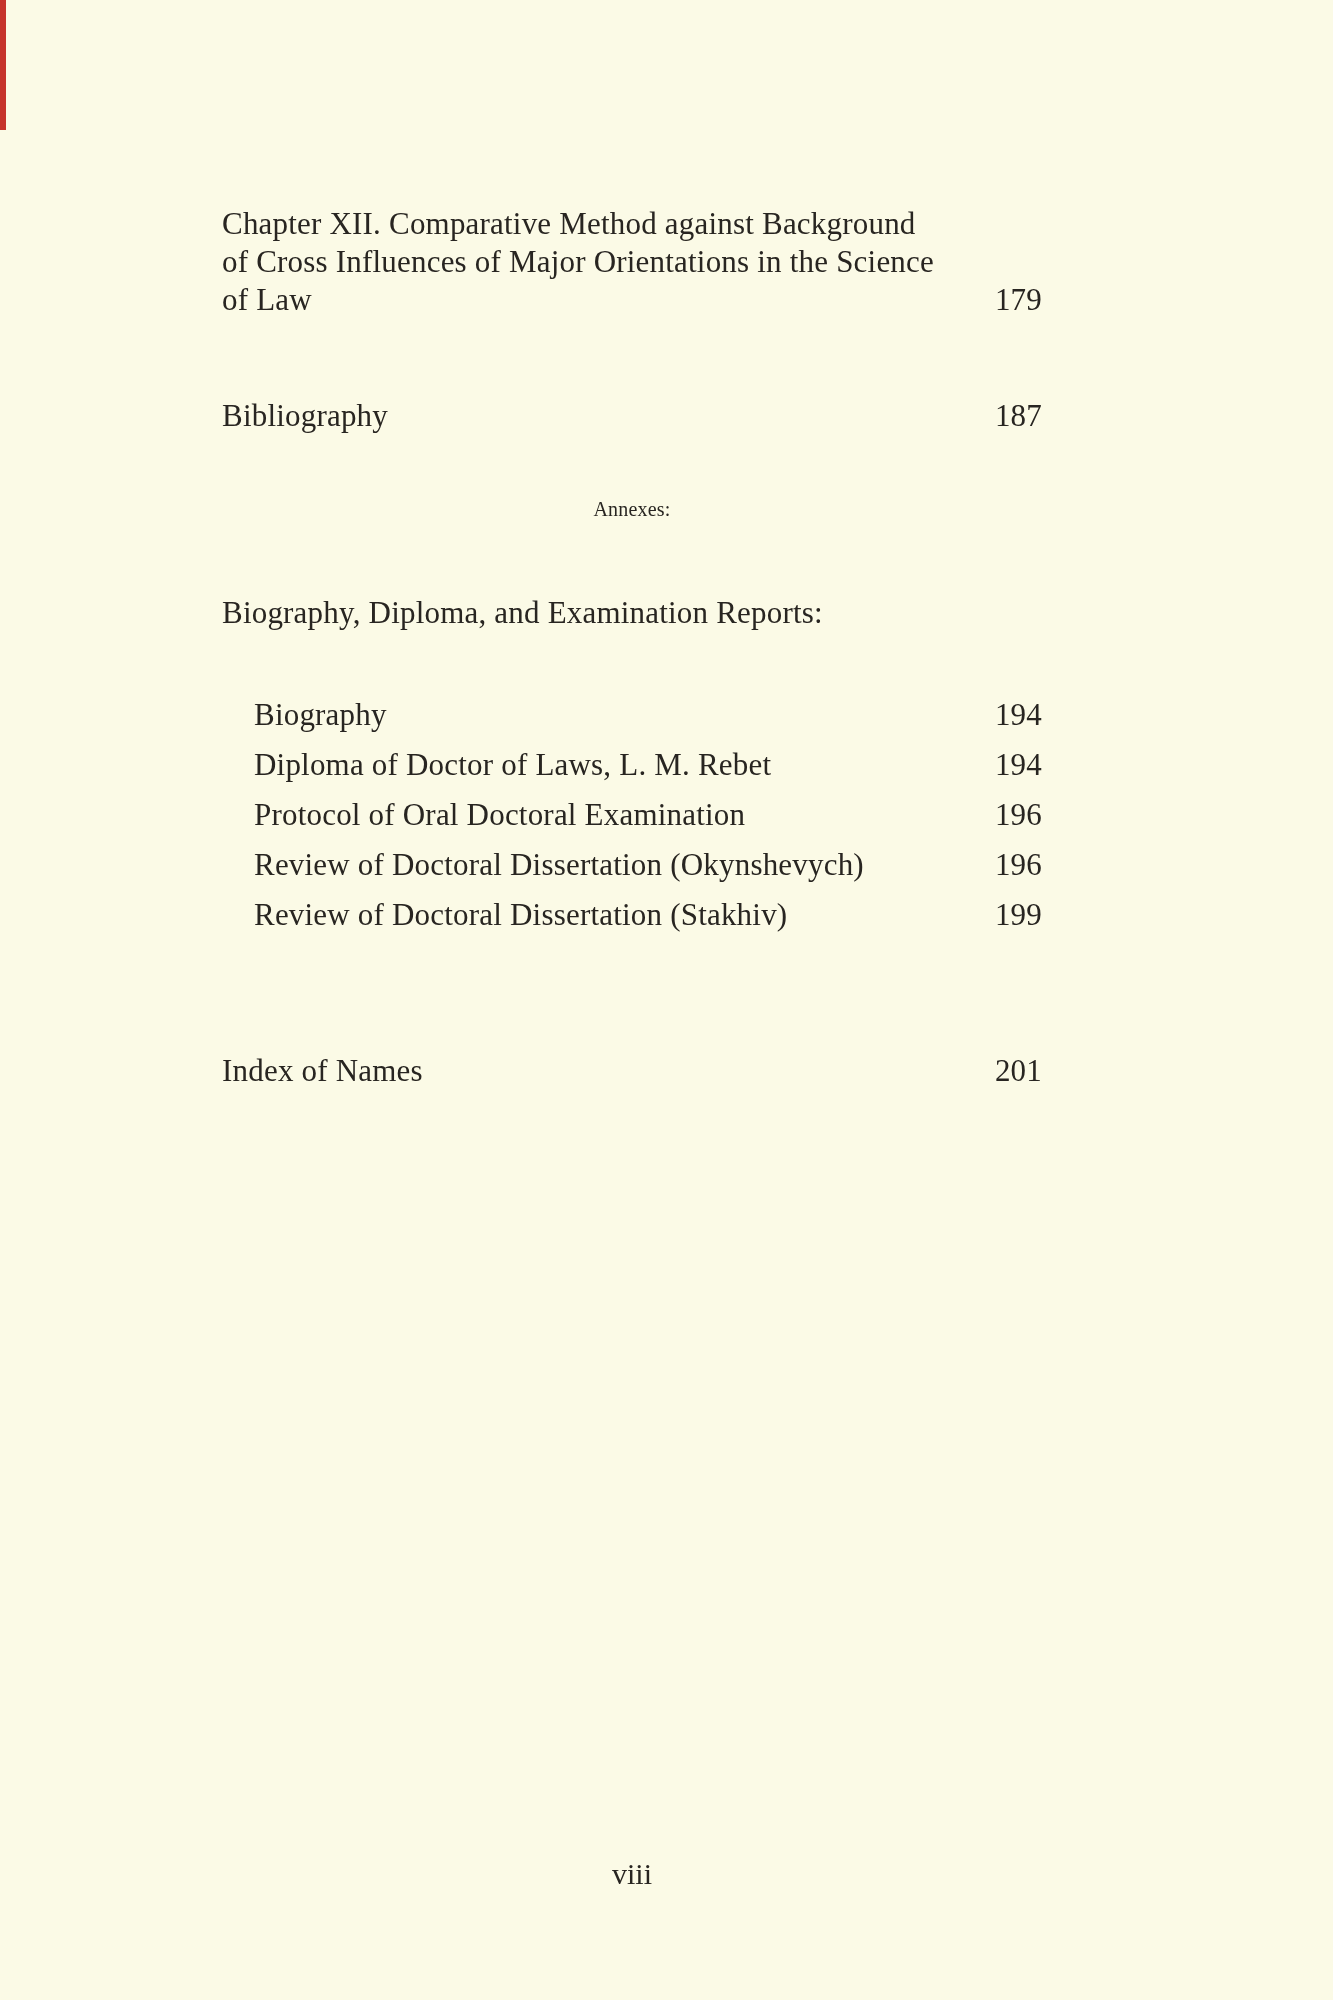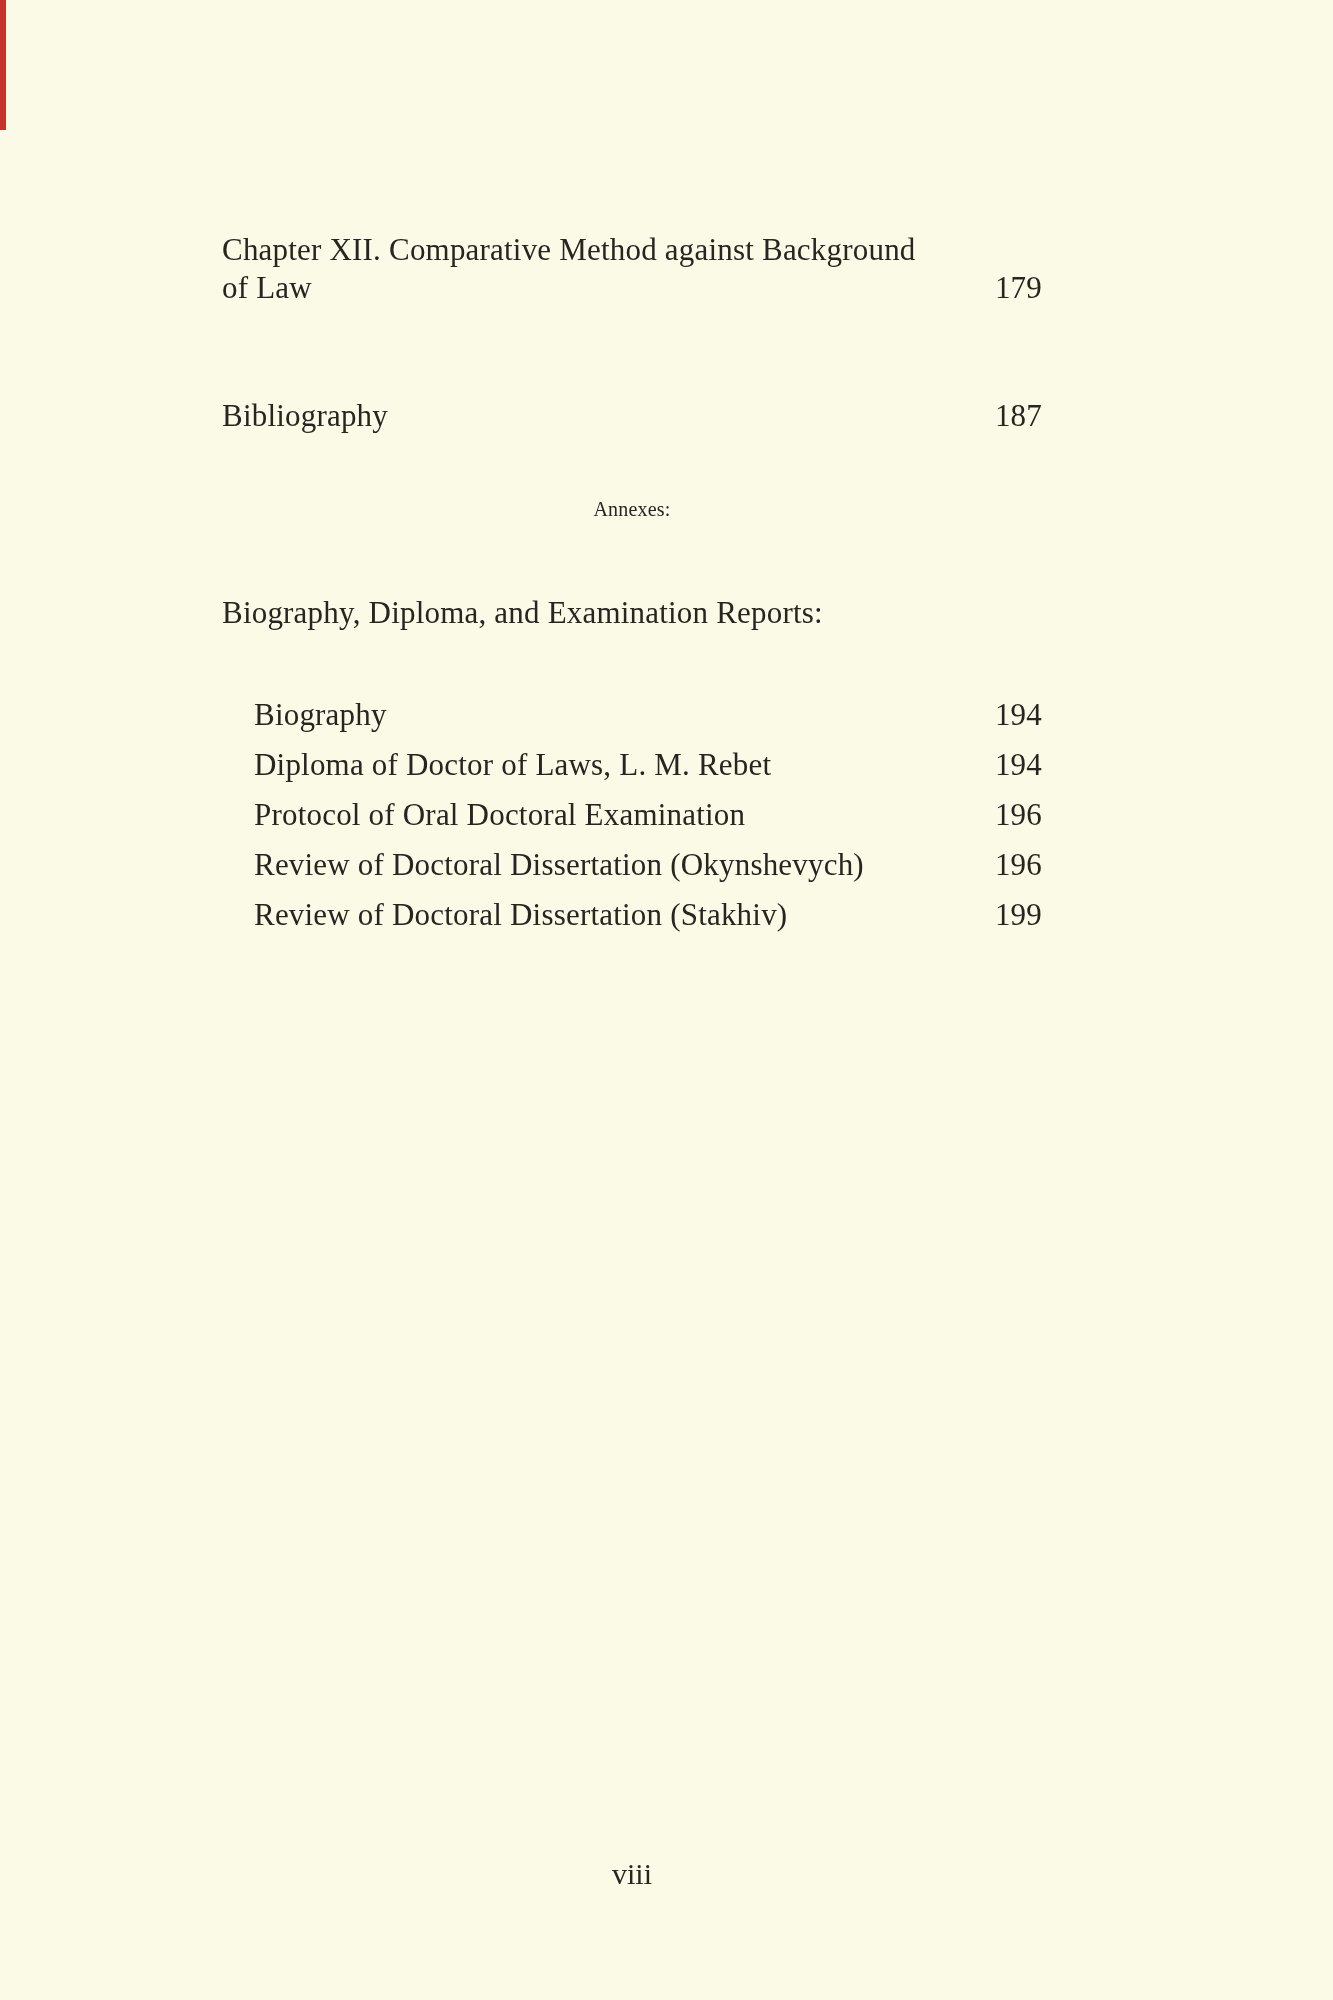--- a/index.html
+++ b/index.html
@@ -30,21 +30,21 @@
     position: absolute;
     left: 222px;
     width: 820px;
     display: flex;
     justify-content: space-between;
     align-items: flex-end;
     font-size: 31px;
     line-height: 38px;
     letter-spacing: 0.2px;
   }
-  .chapter-row { top: 231px; gap: 10px; }
+  .chapter-row { top: 205px; gap: 10px; }
   .chapter-lines { max-width: 720px; }
   .bib-row { top: 397px; }
   .annexes-heading {
     position: absolute;
     left: 222px;
     width: 820px;
     top: 490px;
     text-align: center;
     font-size: 20px;
     line-height: 38px;
@@ -91,20 +91,21 @@
 </head>
 <body style="background: rgb(251, 250, 230); color: rgb(40, 37, 33);">
 
 <div class="page">
 
   <div class="edge-mark" style="background: rgb(198, 51, 44);"></div>
 
   <section class="row chapter-row">
     <div class="chapter-lines">
       <div>Chapter XII. Comparative Method against Background</div>
+      <div>of Cross Influences of Major Orientations in the Science</div>
       <div>of Law</div>
     </div>
     <div class="pagenum">179</div>
   </section>
 
   <section class="row bib-row">
     <div>Bibliography</div>
     <div class="pagenum">187</div>
   </section>
 
@@ -128,16 +129,20 @@
     <div class="item-row">
       <div class="item-label">Review of Doctoral Dissertation (Okynshevych)</div>
       <div class="pagenum">196</div>
     </div>
     <div class="item-row">
       <div class="item-label">Review of Doctoral Dissertation (Stakhiv)</div>
       <div class="pagenum">199</div>
     </div>
   </div>
 
+  <section class="row index-row">
+    <div>Index of Names</div>
+    <div class="pagenum">201</div>
+  </section>
 
   <div class="folio">viii</div>
 
 </div>
 
 </body></html>

